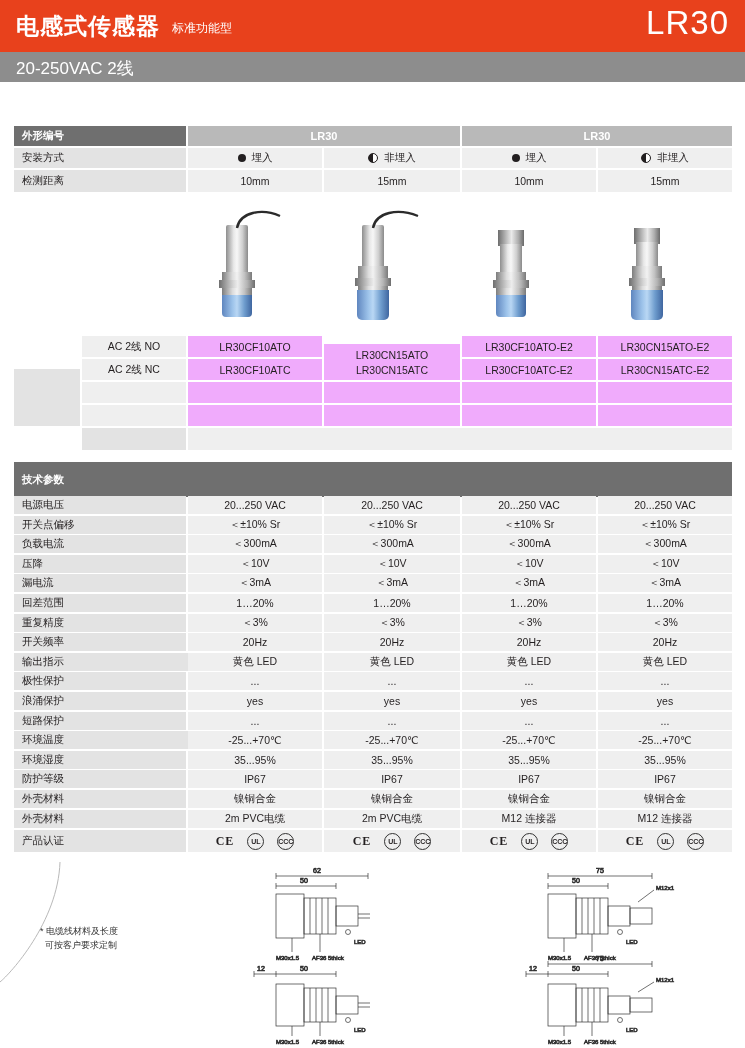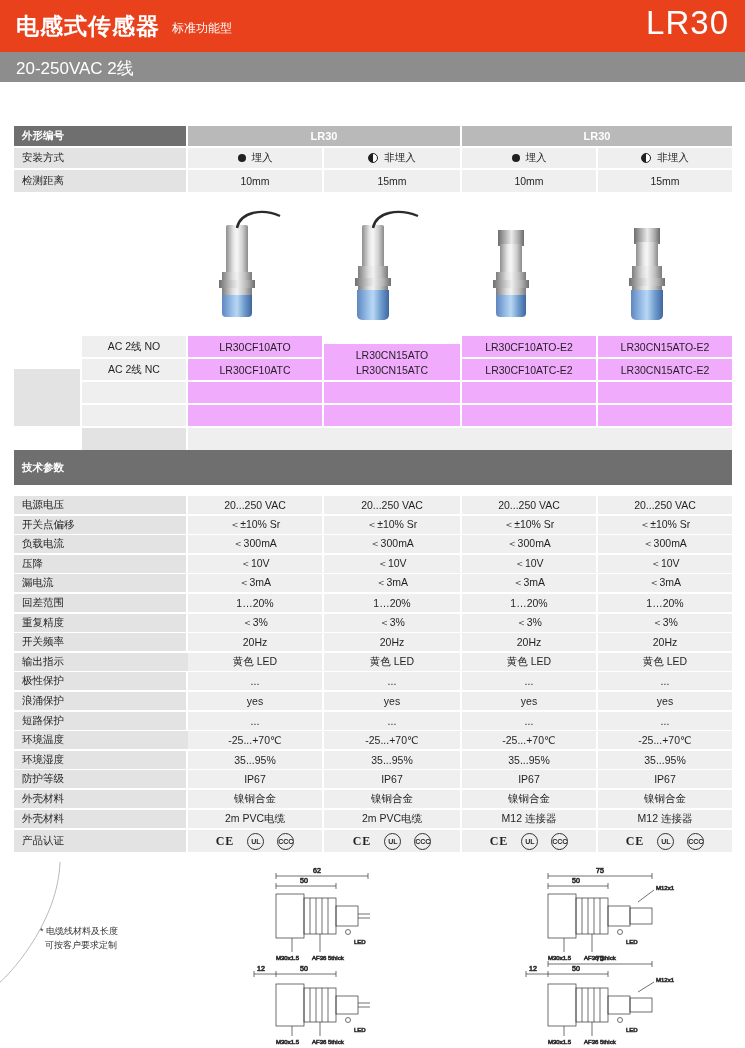--- a/index.html
+++ b/index.html
@@ -178,21 +178,21 @@
   <div class="cell part" style="left:598px;top:382px;width:134px;height:21px;"></div>
 
   <div class="cell part" style="left:188px;top:405px;width:134px;height:21px;"></div>
   <div class="cell part" style="left:324px;top:405px;width:136px;height:21px;"></div>
   <div class="cell part" style="left:462px;top:405px;width:134px;height:21px;"></div>
   <div class="cell part" style="left:598px;top:405px;width:134px;height:21px;"></div>
 
   <div class="cell" style="left:188px;top:428px;width:544px;height:22px;background:#efefef;"></div>
   <div class="cell" style="left:82px;top:428px;width:104px;height:22px;background:#e3e3e3;"></div>
 
-  <div class="cell hdr-dark" style="left:14px;top:450px;width:718px;height:35px;text-align:center;">技术参数</div>
+  <div class="cell hdr-dark" style="left:14px;top:462px;width:718px;height:35px;text-align:center;">技术参数</div>
 
   <div id="tech-rows">
       <div class="cell lbl" style="left: 14px; top: 496px; width: 172px; height: 18px;">电源电压</div>
       <div class="cell val" style="left: 188px; top: 496px; width: 134px; height: 18px;">20...250 VAC</div>
       <div class="cell val" style="left: 324px; top: 496px; width: 136px; height: 18px;">20...250 VAC</div>
       <div class="cell val" style="left: 462px; top: 496px; width: 134px; height: 18px;">20...250 VAC</div>
       <div class="cell val" style="left: 598px; top: 496px; width: 134px; height: 18px;">20...250 VAC</div>
       <div class="cell lbl" style="left: 14px; top: 515.6px; width: 172px; height: 18px;">开关点偏移</div>
       <div class="cell val" style="left: 188px; top: 515.6px; width: 134px; height: 18px;">＜±10% Sr</div>
       <div class="cell val" style="left: 324px; top: 515.6px; width: 136px; height: 18px;">＜±10% Sr</div>

